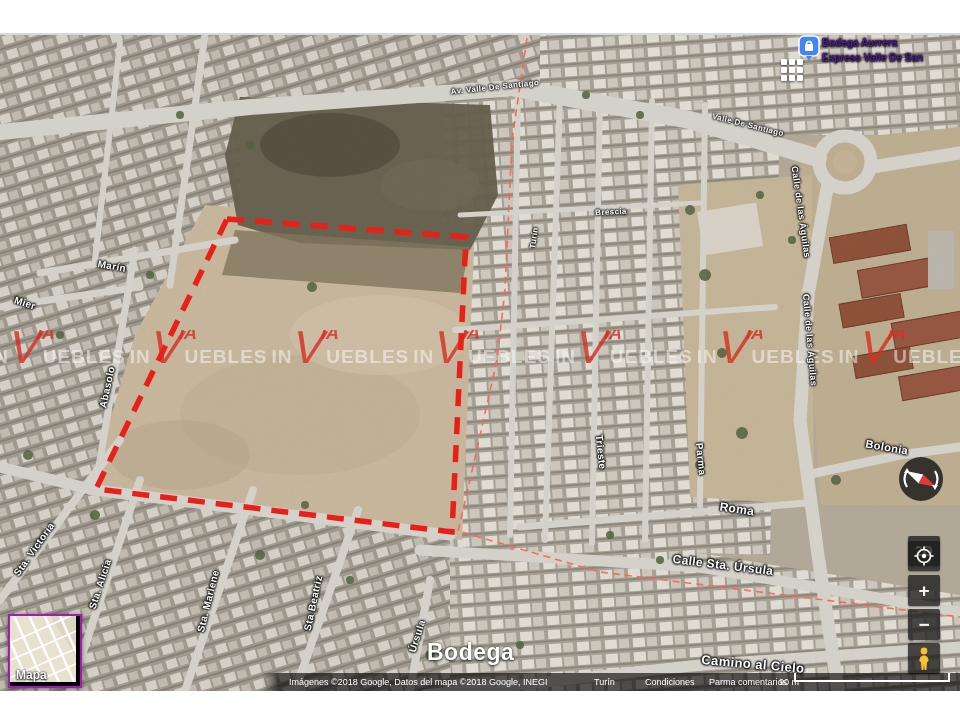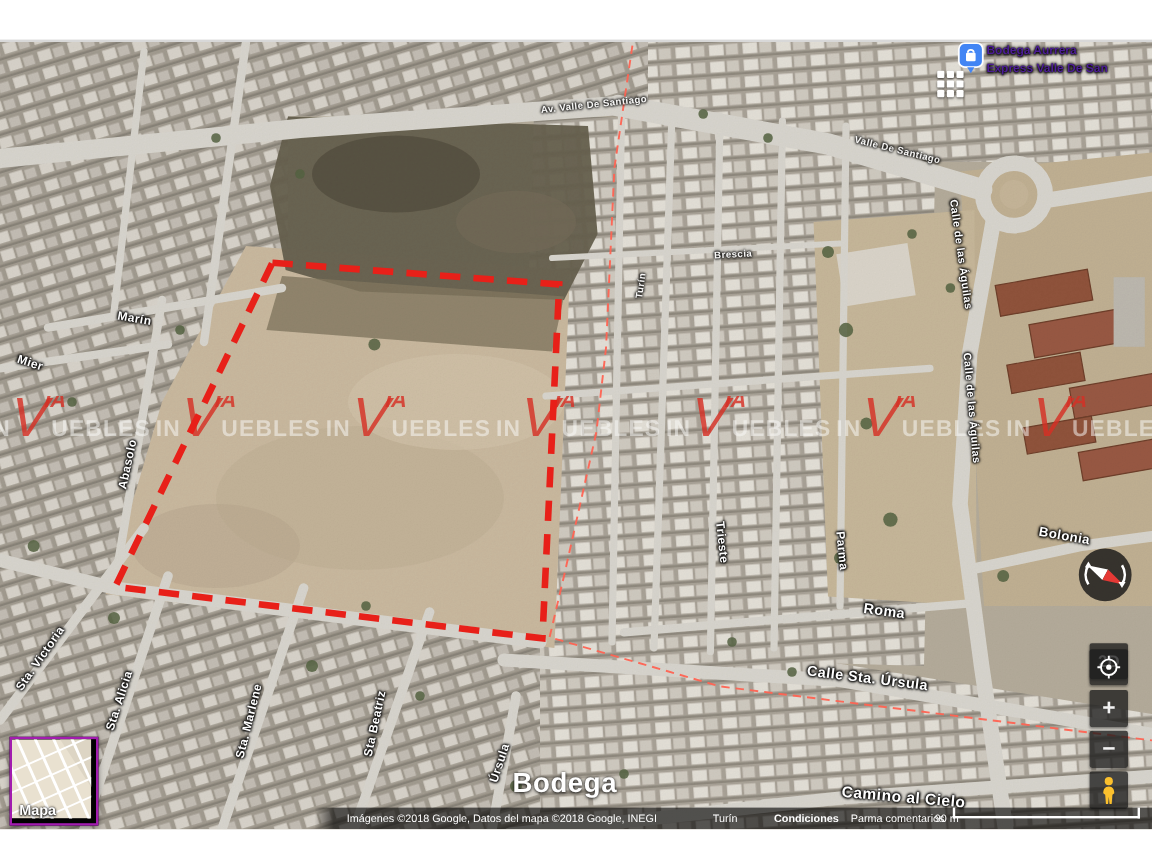--- a/index.html
+++ b/index.html
@@ -46,21 +46,21 @@
   #minimap-label{position:absolute;left:6px;bottom:4px;color:#fff;font-size:12px;font-weight:bold;text-shadow:0 1px 2px #000,0 0 2px #000;}
 
   
   #glogo{position:absolute;left:427px;top:604px;z-index:6;color:#fff;font-size:23px;font-weight:bold;letter-spacing:.5px;
     text-shadow:0 1px 3px rgba(0,0,0,.75),0 0 2px rgba(0,0,0,.55);}
   #attrib{position:absolute;left:262px;top:638px;width:698px;height:18px;z-index:6;color:#fff;font-size:9px;line-height:18px;
     background:linear-gradient(to right, rgba(0,0,0,0), rgba(0,0,0,.62) 16px, rgba(0,0,0,.62));white-space:nowrap;}
   #attrib span{position:absolute;top:0;padding-left:12px;}
   #at-imagery{left:15px;}
   #at-region{left:320px;}
-  #at-terms{left:371px;font-weight:bold;}
+  #at-terms{left:371px;}
   #at-feedback{left:435px;}
   #at-scale-label{left:505px;}
   #scalebar{position:absolute;left:532px;top:5px;width:140px;height:7px;border-left:2px solid #fff;border-right:2px solid #fff;border-bottom:2px solid #fff;}
 </style>
 </head>
 <body>
 
 <div id="stage">
   <div id="topline"></div>
 

